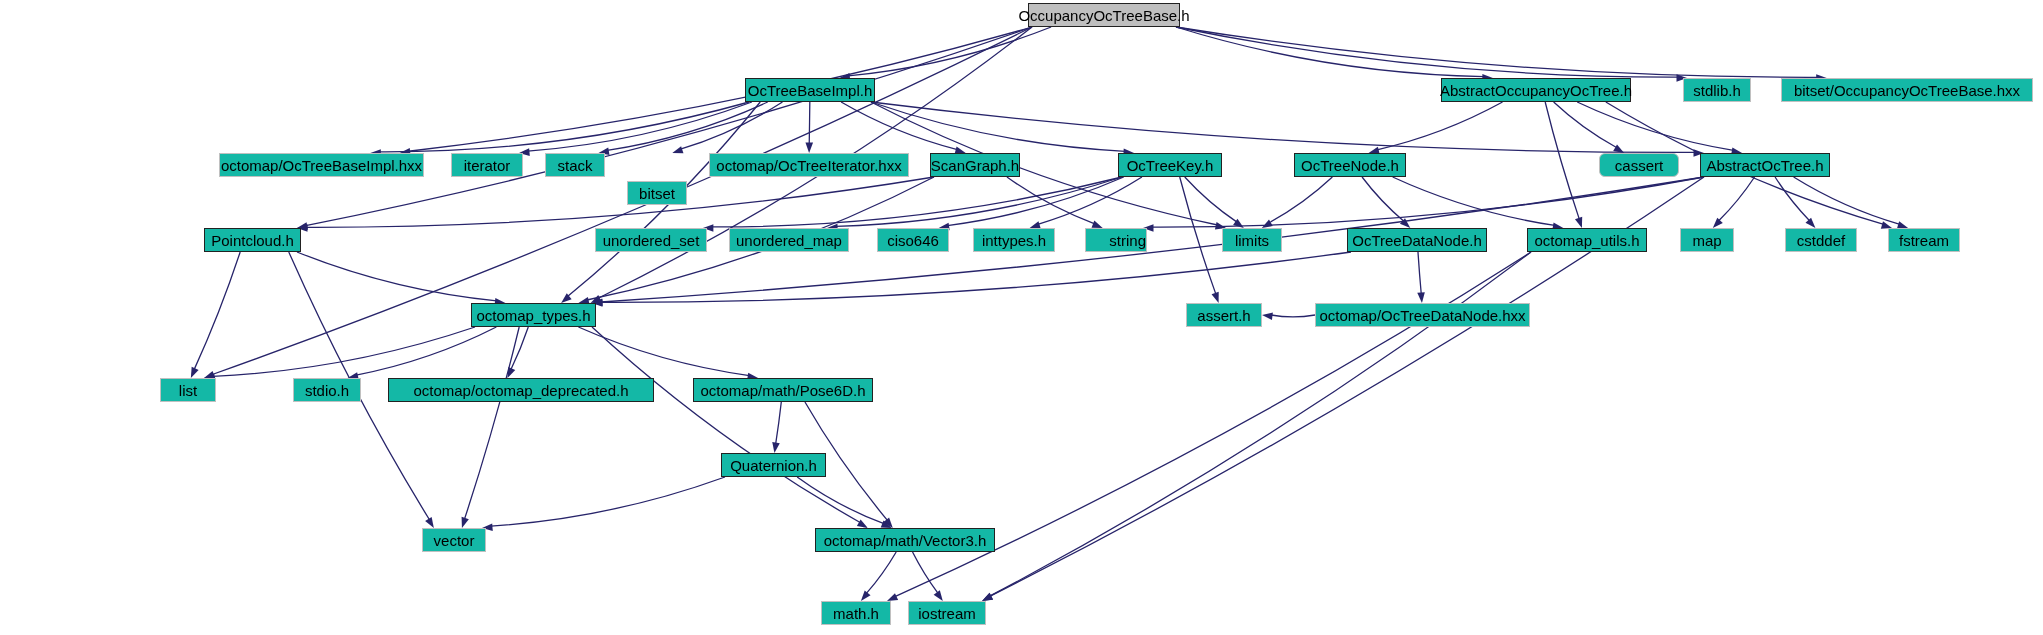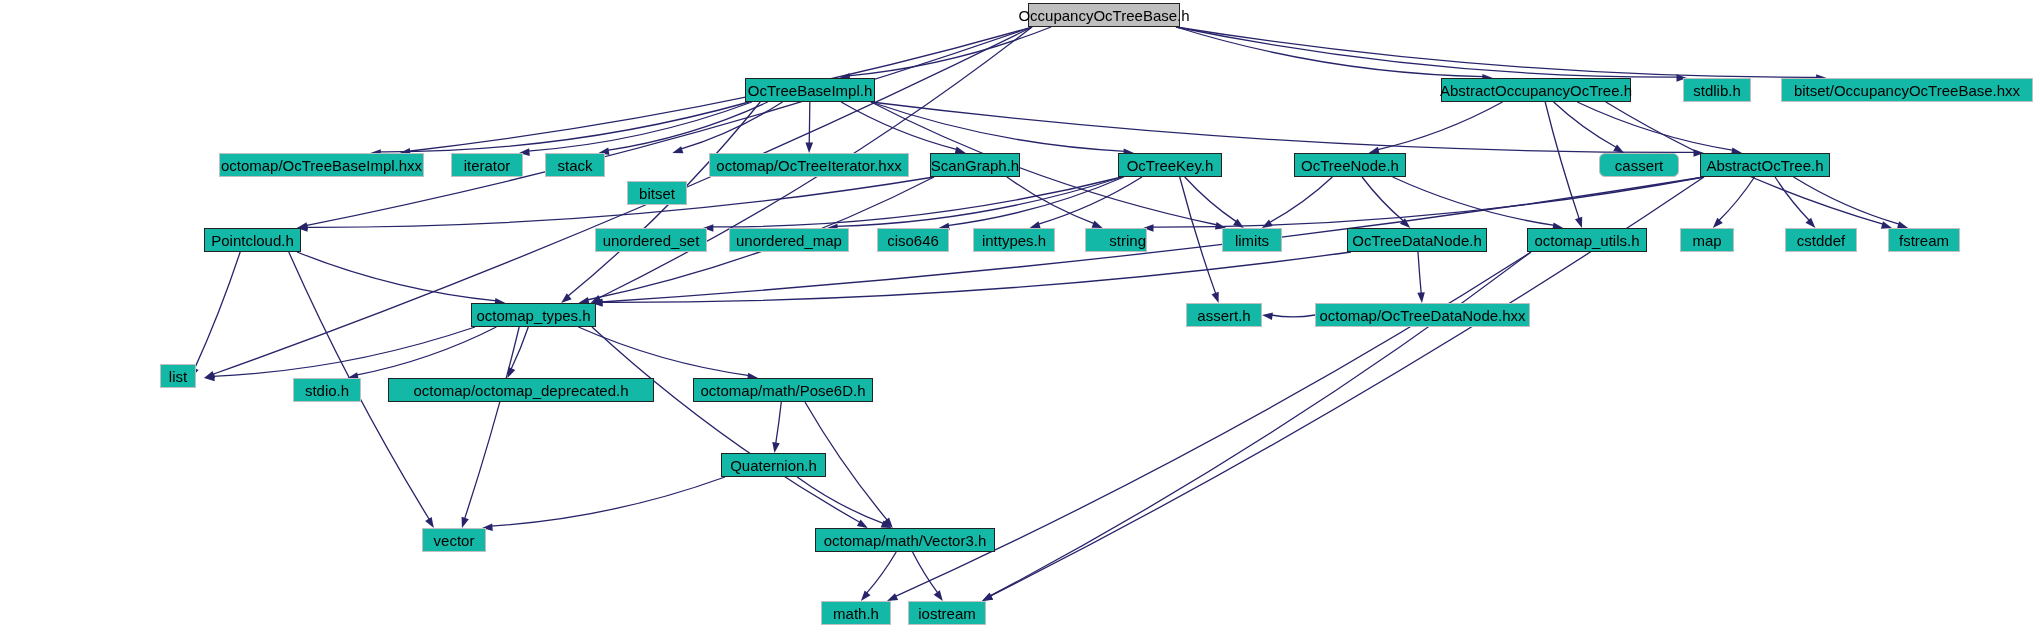--- a/index.html
+++ b/index.html
@@ -239,21 +239,21 @@
     </div>
     <div class="node strong" style="left: 471px; top: 303px; width: 125px;">
       <span>octomap_types.h</span>
     </div>
     <div class="node" style="left: 1186px; top: 303px; width: 76px;">
       <span>assert.h</span>
     </div>
     <div class="node" style="left: 1315px; top: 303px; width: 215px;">
       <span>octomap/OcTreeDataNode.hxx</span>
     </div>
-    <div class="node" style="left: 160px; top: 364px; width: 36px;">
+    <div class="node" style="left: 160px; top: 378px; width: 56px;">
       <span>list</span>
     </div>
     <div class="node" style="left: 293px; top: 378px; width: 68px;">
       <span>stdio.h</span>
     </div>
     <div class="node strong" style="left: 388px; top: 378px; width: 266px;">
       <span>octomap/octomap_deprecated.h</span>
     </div>
     <div class="node strong" style="left: 693px; top: 378px; width: 180px;">
       <span>octomap/math/Pose6D.h</span>

